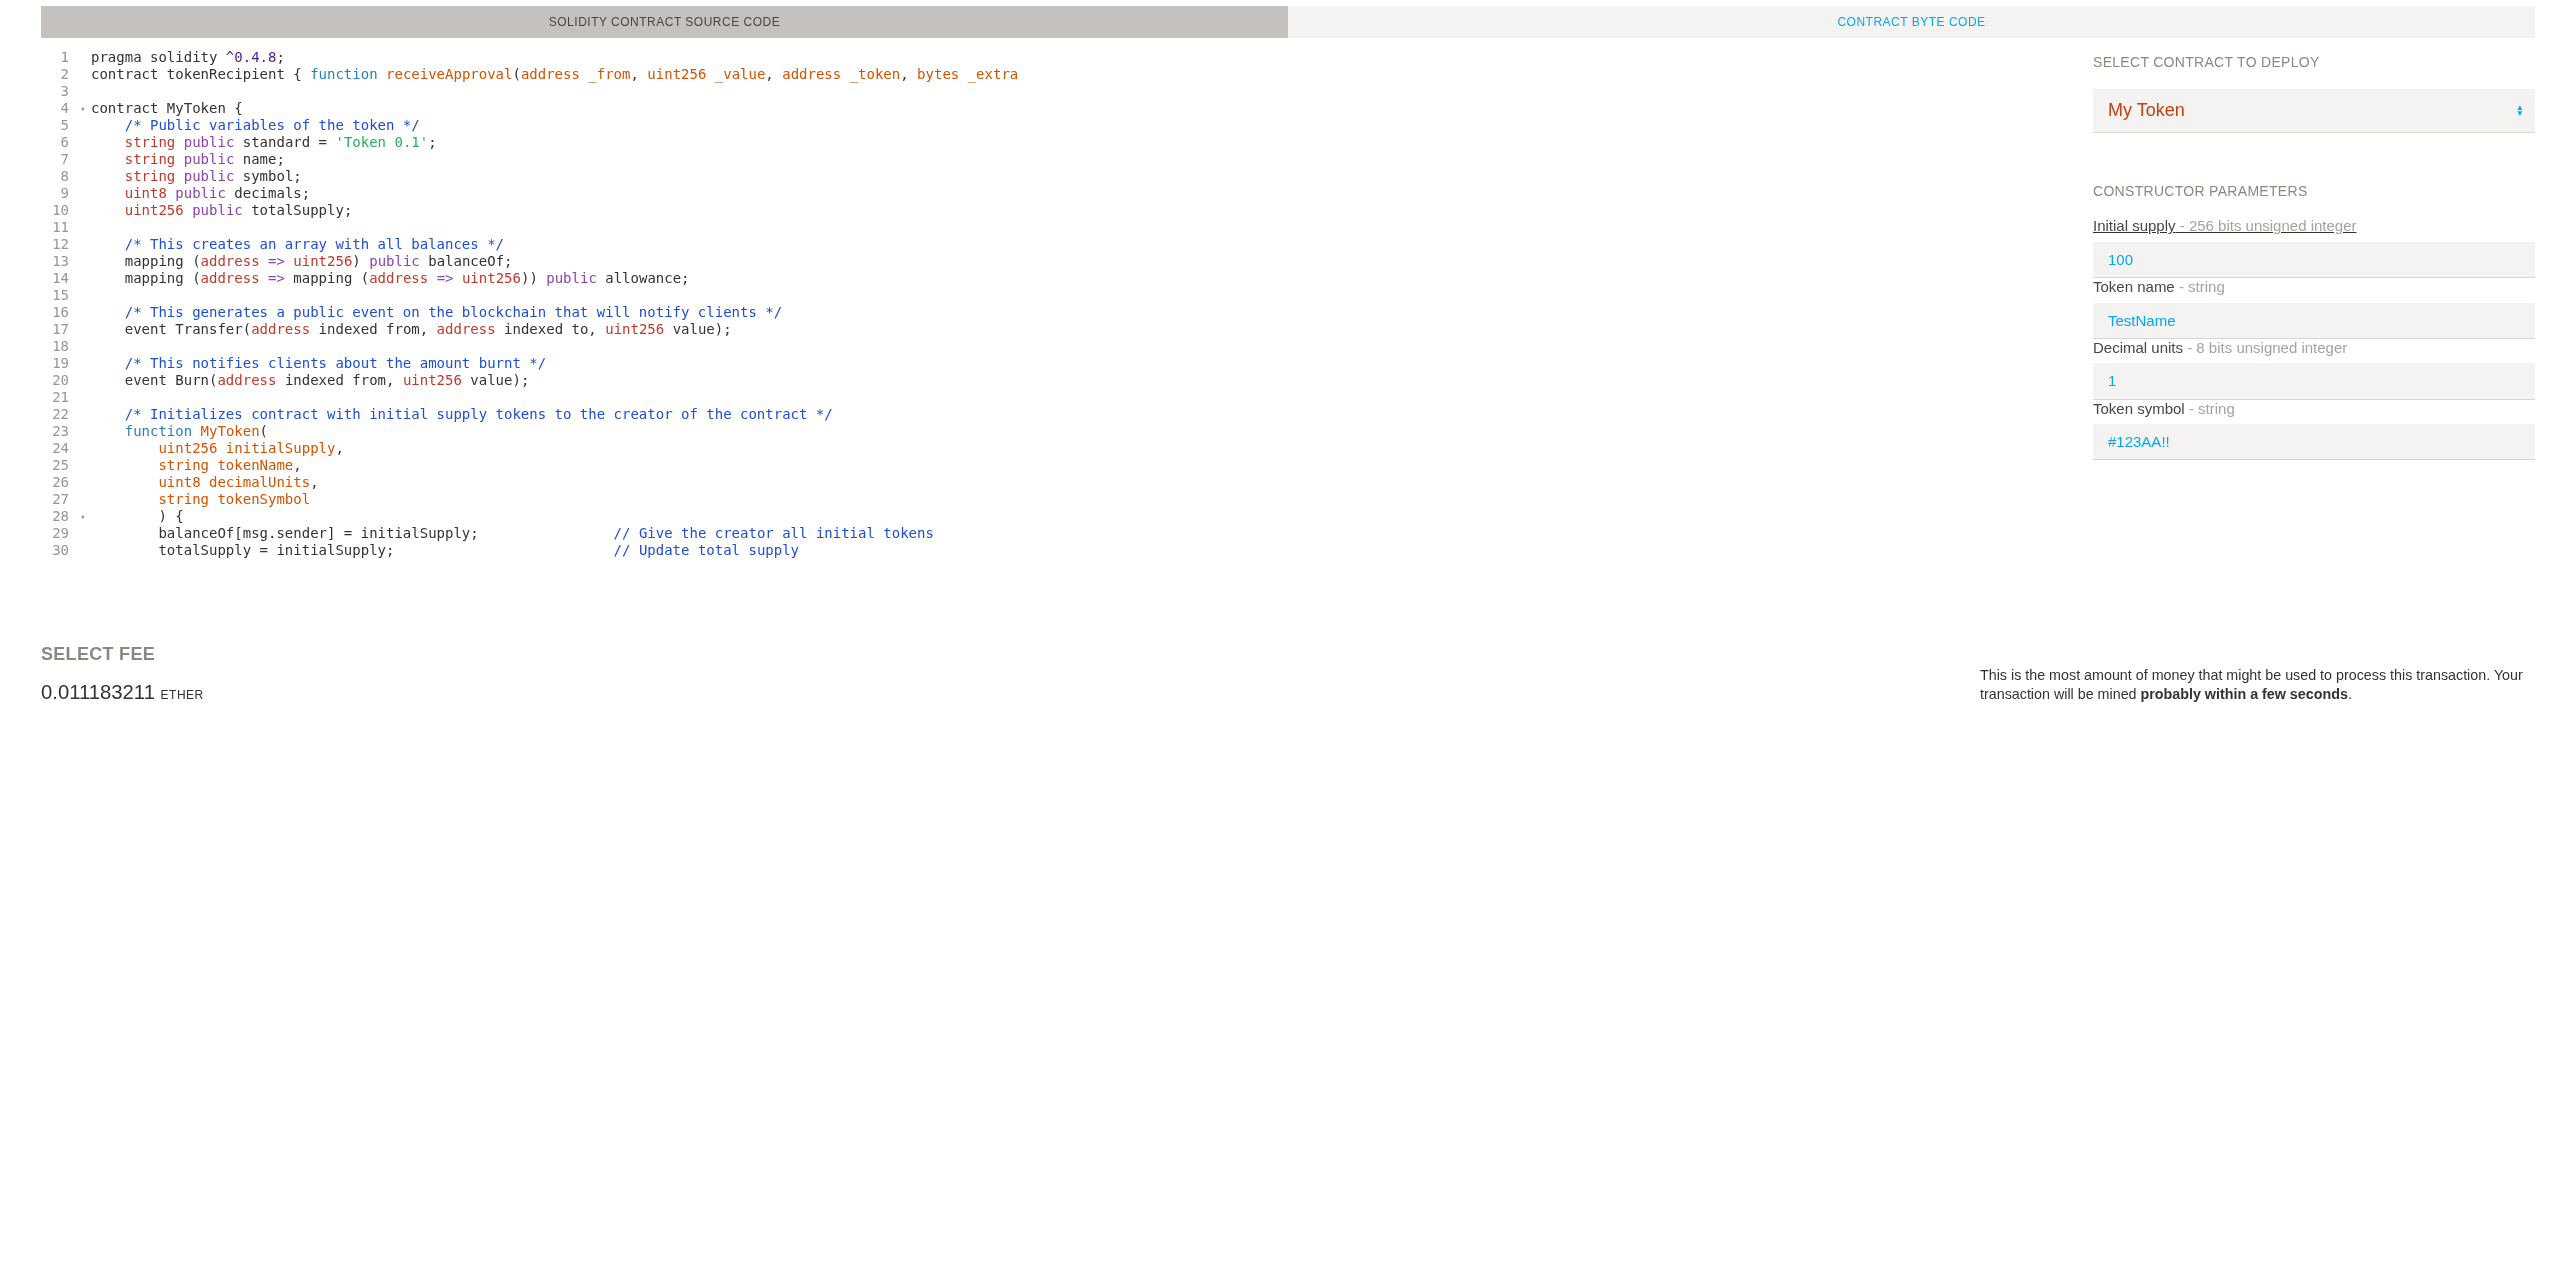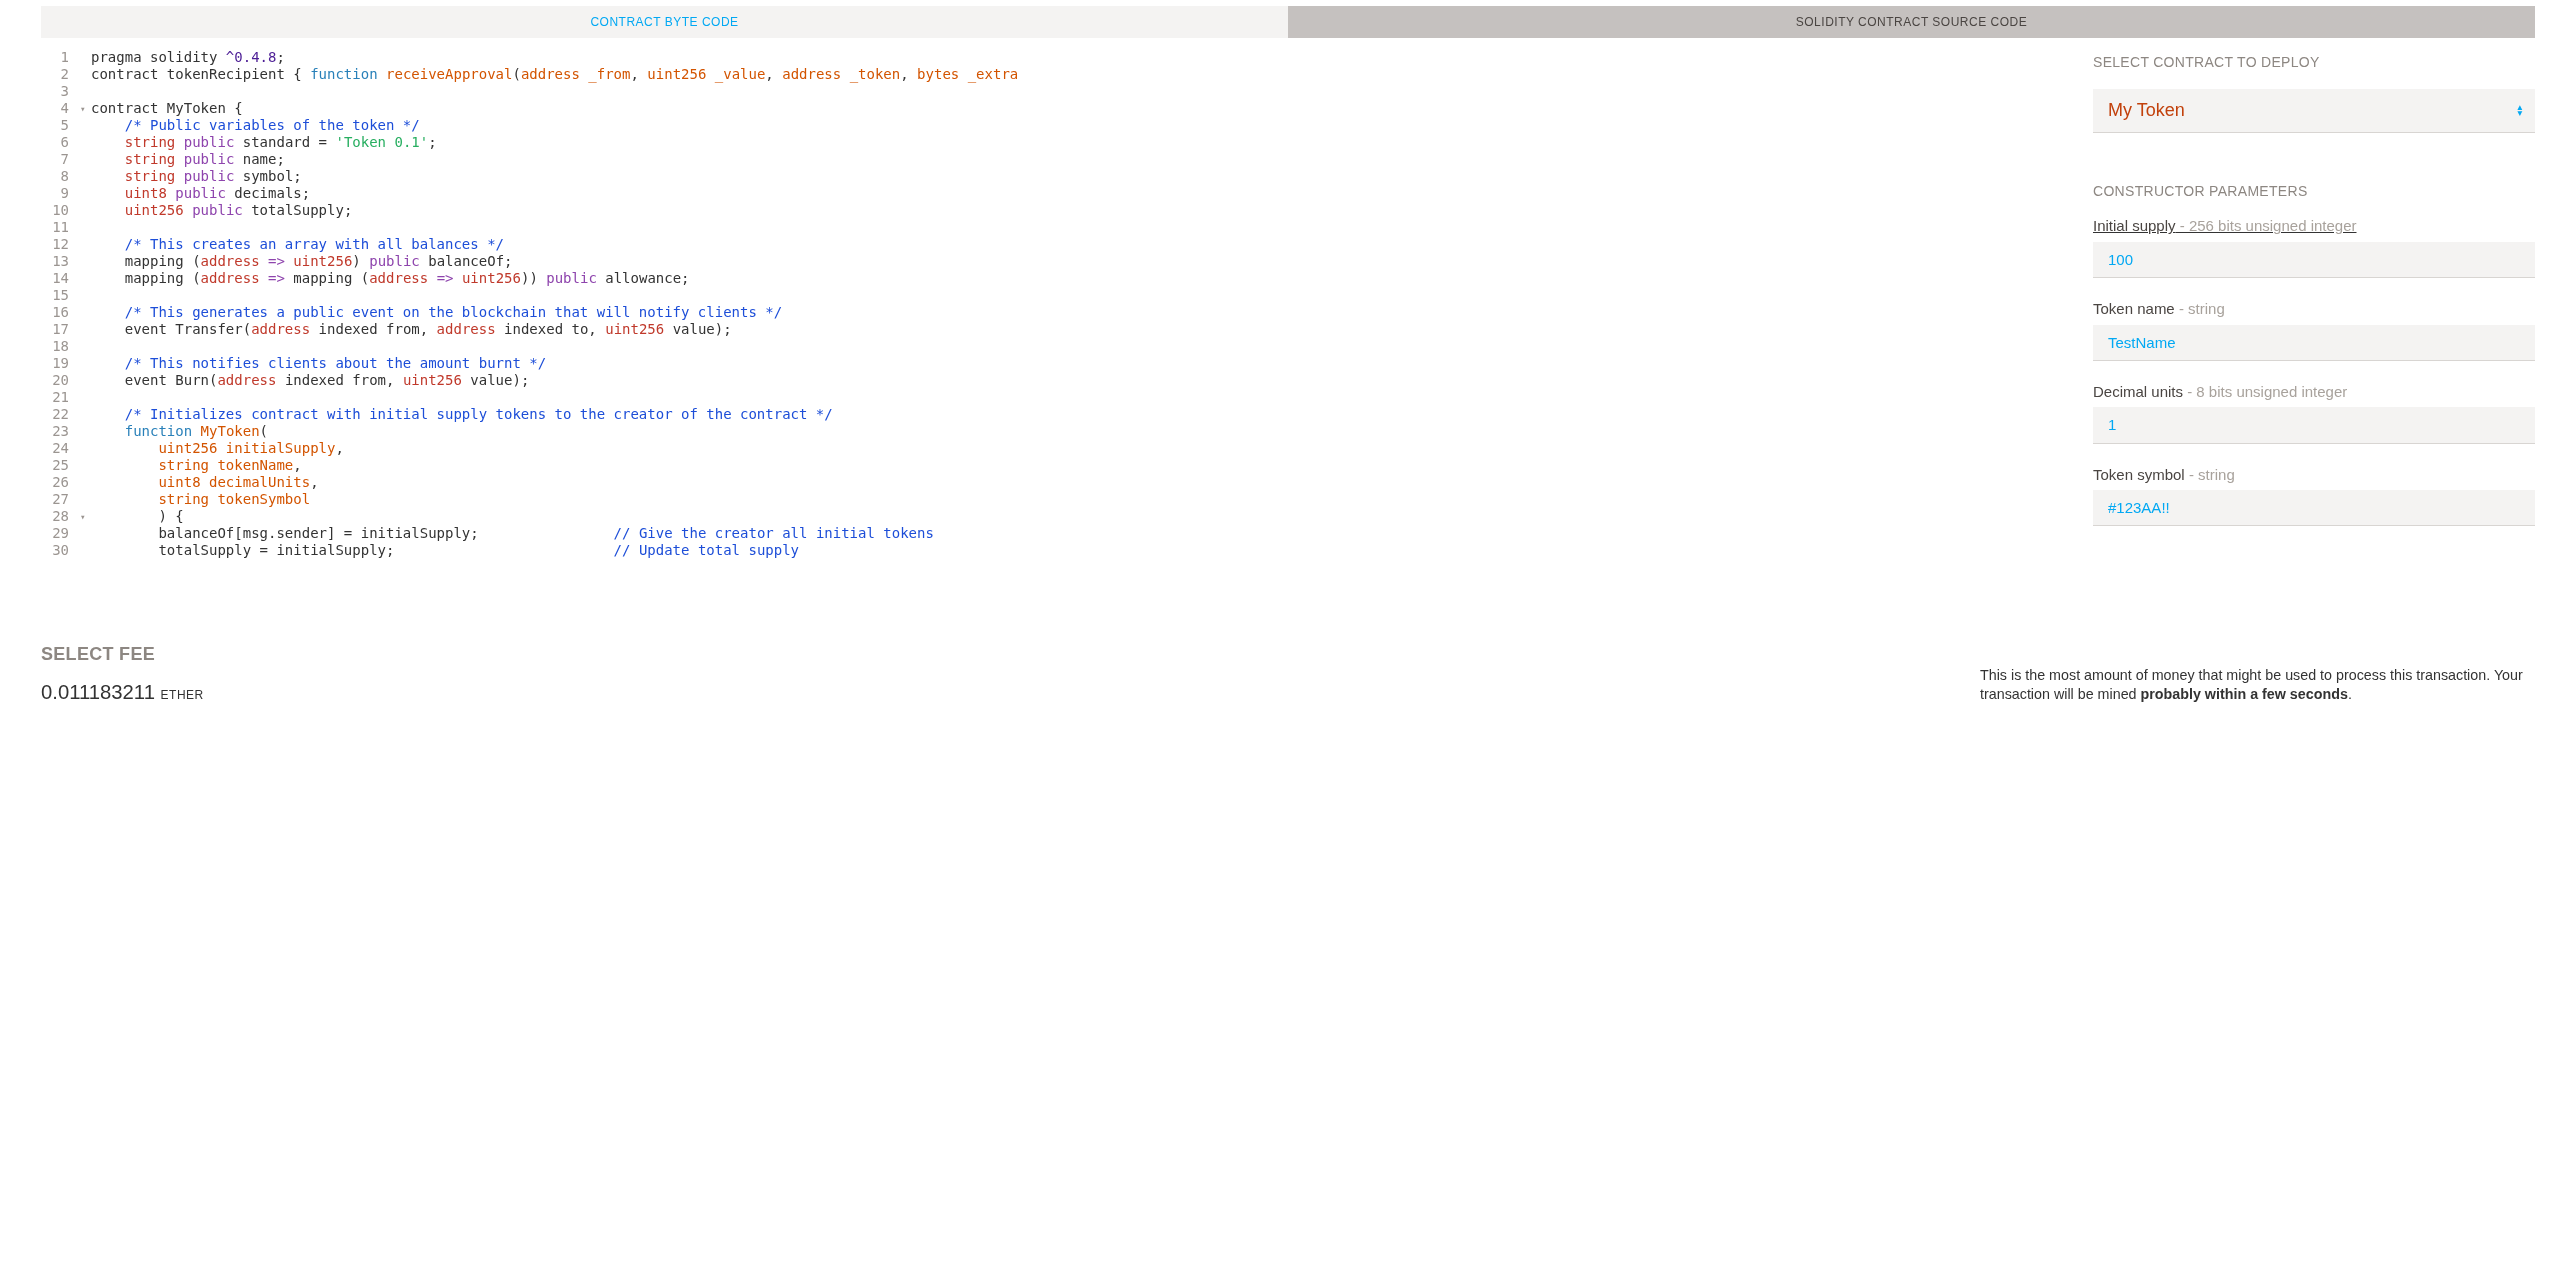--- a/index.html
+++ b/index.html
@@ -25,36 +25,36 @@
 .tok-cmt { color: #1d4ed8; }
 .tok-blue { color: #2980b9; }
 .side { width: 442px; flex-shrink: 0; padding-top: 5.5px; }
 .side h3 { font-size: 14px; letter-spacing: 0.3px; color: #8d8782; font-weight: 400; margin-bottom: 18.5px; text-transform: uppercase; }
 .select-wrap { position: relative; background: #f4f3f2; border-bottom: 0.9px solid #d8d5d2; padding: 11px 15px; cursor: pointer; }
 .select-val { color: #c2410c; font-size: 18px; text-align: center; }
 .select-arrows { position: absolute; right: 11px; top: 50%; transform: translateY(-50%); display: flex; flex-direction: column; line-height: 5.5px; font-size: 8.3px; color: #02a8f3; }
 .param-label { font-size: 15px; color: #4a4542; margin-bottom: 7.4px; }
 .param-label .hint { color: #a8a29c; }
 .param-input { width: 100%; background: #f4f3f2; border: none; border-bottom: 0.9px solid #d8d5d2; padding: 9.2px 15px; font-size: 15px; color: #02a8f3; outline: none; }
-.param-block { margin-top: 22px; }
+.param-block { }
 .side-section2 { margin-top: 50px; }
 .bottom { display: flex; justify-content: space-between; align-items: flex-end; padding: 0 41px; margin-top: 85px; }
 .fee-left h4 { font-size: 18px; letter-spacing: 0.3px; color: #8d8782; font-weight: 600; text-transform: uppercase; margin-bottom: 16.6px; }
 .fee-val { font-size: 20.3px; color: #333; }
 .fee-val .unit { font-size: 12px; letter-spacing: 0.5px; text-transform: uppercase; }
 .fee-right { max-width: 555px; font-size: 14.3px; color: #333; line-height: 1.35; text-align: left; }
 .fee-right strong { font-weight: 700; }
 </style>
 </head>
 <body>
 
 <div class="container">
   <div class="tabs">
+    <div class="tab active">SOLIDITY CONTRACT SOURCE CODE</div>
     <div class="tab inactive">CONTRACT BYTE CODE</div>
-    <div class="tab active">SOLIDITY CONTRACT SOURCE CODE</div>
   </div>
 
   <div class="main-row">
     <div class="code-pane">
       <div class="code-lines" id="code-lines"><div class="line"><div class="gutter">1</div><div class="fold"></div><div class="code">pragma solidity <span class="tok-ver">^0.4.8</span>;</div></div><div class="line"><div class="gutter">2</div><div class="fold"></div><div class="code">contract tokenRecipient { <span class="tok-blue">function</span> <span class="tok-fn">receiveApproval</span>(<span class="tok-addr">address _from</span>, <span class="tok-addr">uint256 _value</span>, <span class="tok-addr">address _token</span>, <span class="tok-addr">bytes _extra</span></div></div><div class="line"><div class="gutter">3</div><div class="fold"></div><div class="code"></div></div><div class="line"><div class="gutter">4</div><div class="fold">▾</div><div class="code">contract MyToken {</div></div><div class="line"><div class="gutter">5</div><div class="fold"></div><div class="code">    <span class="tok-cmt">/* Public variables of the token */</span></div></div><div class="line"><div class="gutter">6</div><div class="fold"></div><div class="code">    <span class="tok-type">string</span> <span class="tok-kw">public</span> standard = <span class="tok-str">'Token 0.1'</span>;</div></div><div class="line"><div class="gutter">7</div><div class="fold"></div><div class="code">    <span class="tok-type">string</span> <span class="tok-kw">public</span> name;</div></div><div class="line"><div class="gutter">8</div><div class="fold"></div><div class="code">    <span class="tok-type">string</span> <span class="tok-kw">public</span> symbol;</div></div><div class="line"><div class="gutter">9</div><div class="fold"></div><div class="code">    <span class="tok-type">uint8</span> <span class="tok-kw">public</span> decimals;</div></div><div class="line"><div class="gutter">10</div><div class="fold"></div><div class="code">    <span class="tok-type">uint256</span> <span class="tok-kw">public</span> totalSupply;</div></div><div class="line"><div class="gutter">11</div><div class="fold"></div><div class="code"></div></div><div class="line"><div class="gutter">12</div><div class="fold"></div><div class="code">    <span class="tok-cmt">/* This creates an array with all balances */</span></div></div><div class="line"><div class="gutter">13</div><div class="fold"></div><div class="code">    mapping (<span class="tok-type">address</span> <span class="tok-kw">=&gt;</span> <span class="tok-type">uint256</span>) <span class="tok-kw">public</span> balanceOf;</div></div><div class="line"><div class="gutter">14</div><div class="fold"></div><div class="code">    mapping (<span class="tok-type">address</span> <span class="tok-kw">=&gt;</span> mapping (<span class="tok-type">address</span> <span class="tok-kw">=&gt;</span> <span class="tok-type">uint256</span>)) <span class="tok-kw">public</span> allowance;</div></div><div class="line"><div class="gutter">15</div><div class="fold"></div><div class="code"></div></div><div class="line"><div class="gutter">16</div><div class="fold"></div><div class="code">    <span class="tok-cmt">/* This generates a public event on the blockchain that will notify clients */</span></div></div><div class="line"><div class="gutter">17</div><div class="fold"></div><div class="code">    event Transfer(<span class="tok-type">address</span> indexed from, <span class="tok-type">address</span> indexed to, <span class="tok-type">uint256</span> value);</div></div><div class="line"><div class="gutter">18</div><div class="fold"></div><div class="code"></div></div><div class="line"><div class="gutter">19</div><div class="fold"></div><div class="code">    <span class="tok-cmt">/* This notifies clients about the amount burnt */</span></div></div><div class="line"><div class="gutter">20</div><div class="fold"></div><div class="code">    event Burn(<span class="tok-type">address</span> indexed from, <span class="tok-type">uint256</span> value);</div></div><div class="line"><div class="gutter">21</div><div class="fold"></div><div class="code"></div></div><div class="line"><div class="gutter">22</div><div class="fold"></div><div class="code">    <span class="tok-cmt">/* Initializes contract with initial supply tokens to the creator of the contract */</span></div></div><div class="line"><div class="gutter">23</div><div class="fold"></div><div class="code">    <span class="tok-blue">function</span> <span class="tok-fn">MyToken</span>(</div></div><div class="line"><div class="gutter">24</div><div class="fold"></div><div class="code">        <span class="tok-addr">uint256 initialSupply</span>,</div></div><div class="line"><div class="gutter">25</div><div class="fold"></div><div class="code">        <span class="tok-addr">string tokenName</span>,</div></div><div class="line"><div class="gutter">26</div><div class="fold"></div><div class="code">        <span class="tok-addr">uint8 decimalUnits</span>,</div></div><div class="line"><div class="gutter">27</div><div class="fold"></div><div class="code">        <span class="tok-addr">string tokenSymbol</span></div></div><div class="line"><div class="gutter">28</div><div class="fold">▾</div><div class="code">        ) {</div></div><div class="line"><div class="gutter">29</div><div class="fold"></div><div class="code">        balanceOf[msg.sender] = initialSupply;                <span class="tok-cmt">// Give the creator all initial tokens</span></div></div><div class="line"><div class="gutter">30</div><div class="fold"></div><div class="code">        totalSupply = initialSupply;                          <span class="tok-cmt">// Update total supply</span></div></div></div>
     </div>
 
     <div class="side">
       <h3>SELECT CONTRACT TO DEPLOY</h3>
       <div class="select-wrap">

